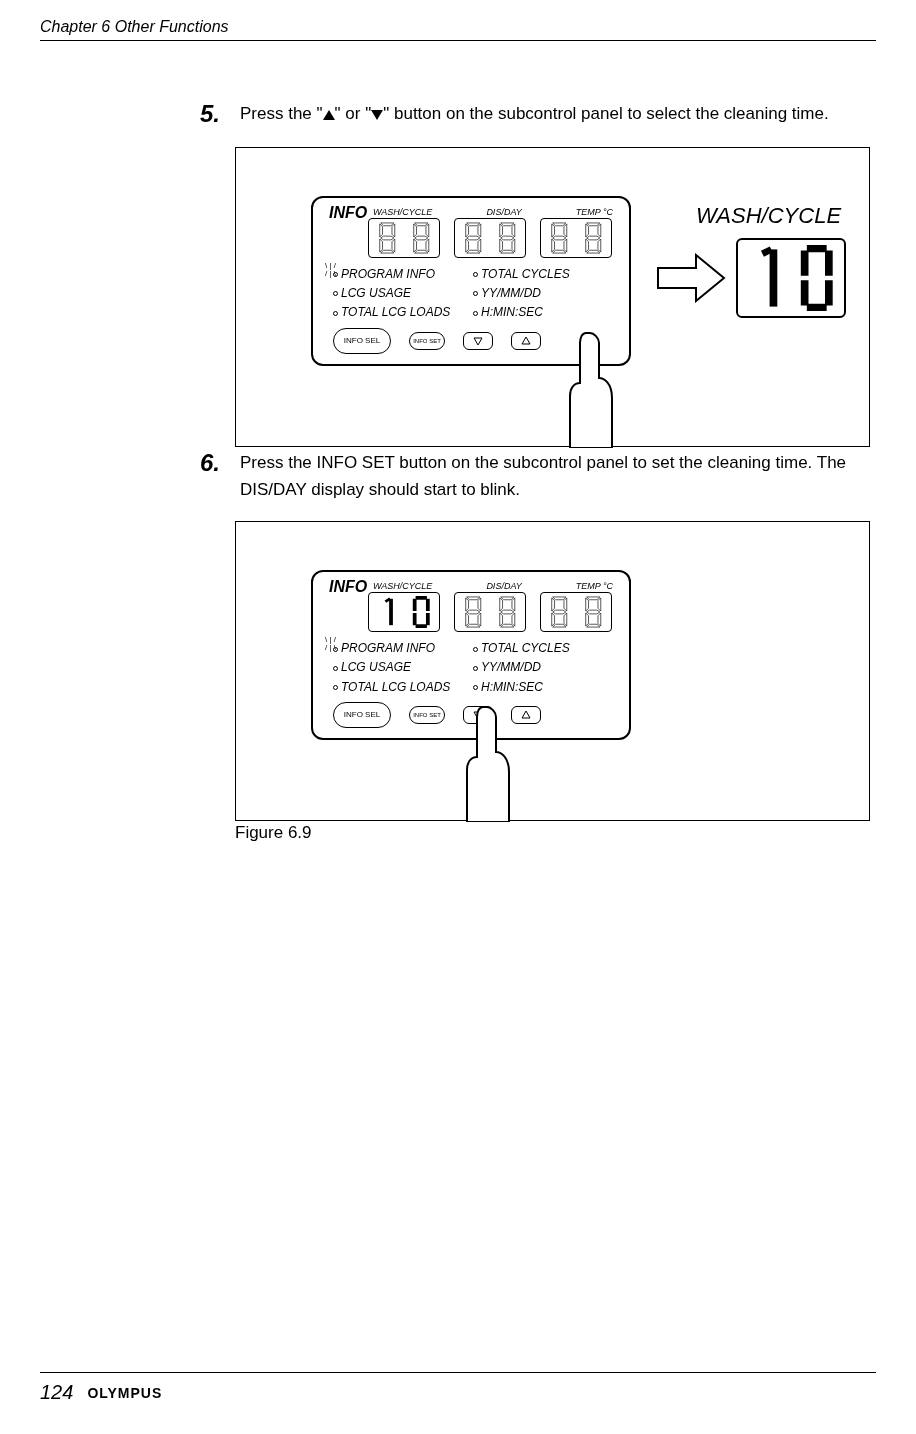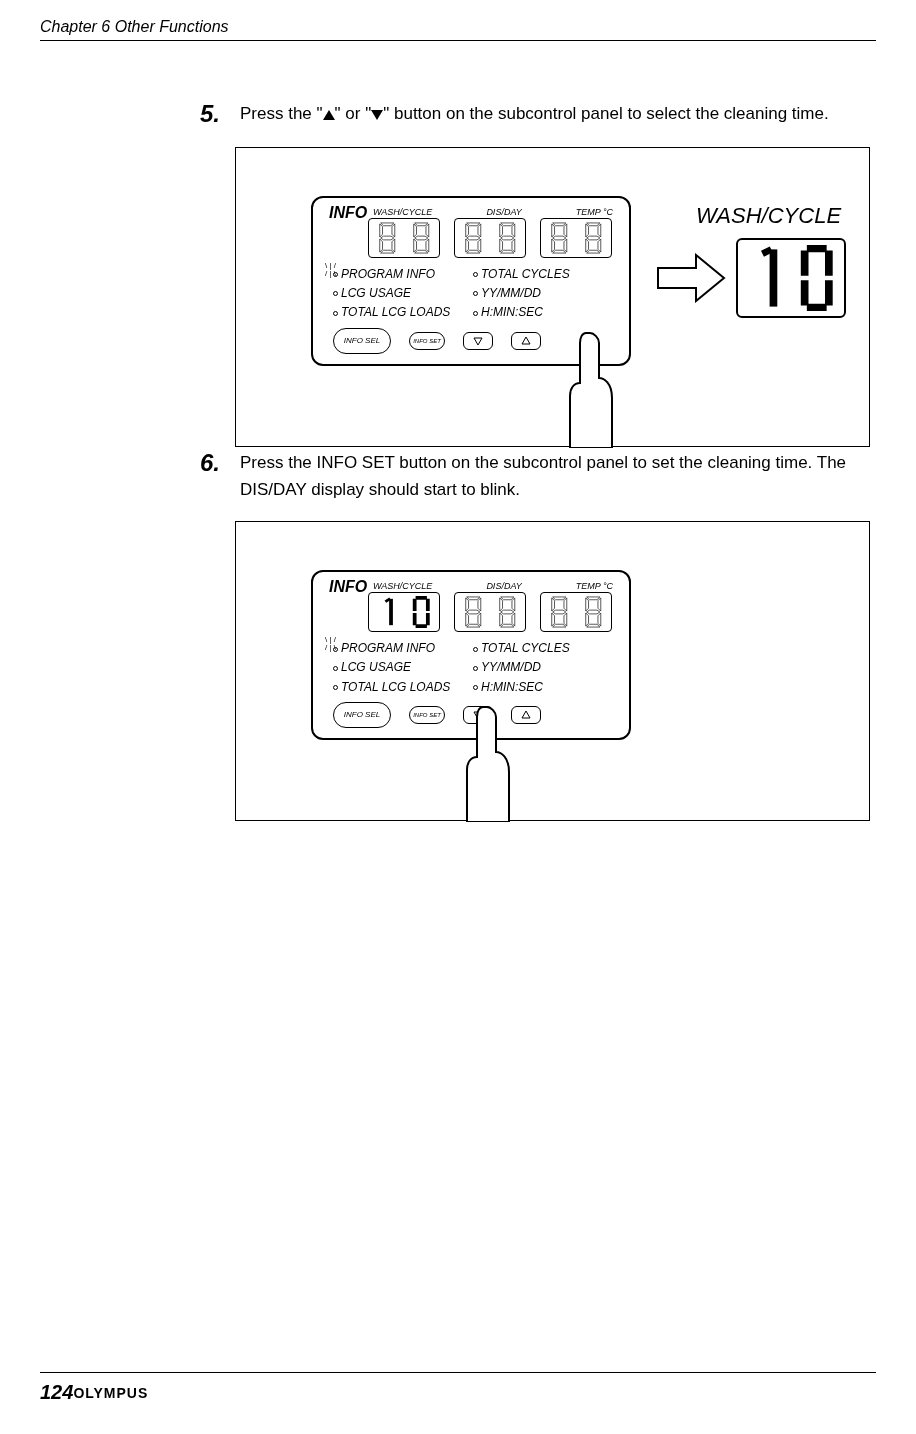--- a/index.html
+++ b/index.html
@@ -153,21 +153,20 @@
     }
     .oval-btn {
       width: 58px;
       height: 26px;
       border: 1.5px solid #000;
       border-radius: 13px;
       display: flex;
       align-items: center;
       justify-content: center;
       font-size: 8px;
-      font-style: italic;
       text-align: left;
       line-height: 1;
     }
     .small-oval {
       width: 36px;
       height: 18px;
       font-size: 6px;
       border-radius: 9px;
     }
     .tri-btn {
@@ -220,22 +219,23 @@
       left: 40px;
       right: 40px;
       border-top: 1px solid #000;
       padding-top: 8px;
       display: flex;
       align-items: center;
       font-size: 17px;
     }
     .page-num {
       font-style: italic;
-      font-weight: bold;
+      font-weight: normal;
       font-size: 20px;
+      margin-right: 14px;
     }
     .brand {
       font-weight: 900;
       letter-spacing: 1px;
       margin-right: 18px;
       font-size: 14px;
     }
   </style>
 </head>
 <body>
@@ -414,19 +414,20 @@
             </svg>
           </div>
       </div>
     </div>
     <div class="finger" style="left:225px; top:180px;">
       <svg viewBox="0 0 55 120">
           <path d="M22 5 C18 5 16 10 16 15 L16 55 C10 55 6 60 6 68 L6 120 L48 120 L48 70 C48 55 40 50 35 50 L35 15 C35 10 30 5 26 5 Z" fill="#fff" stroke="#000" stroke-width="2"></path>
         </svg>
     </div>
   </div>
+  <div class="caption">Figure 6.9</div>
 
 </div>
 
 <div class="footer">
   <span class="page-num">124</span>
   <span class="brand">OLYMPUS</span>
 </div>
 
 </body></html>

